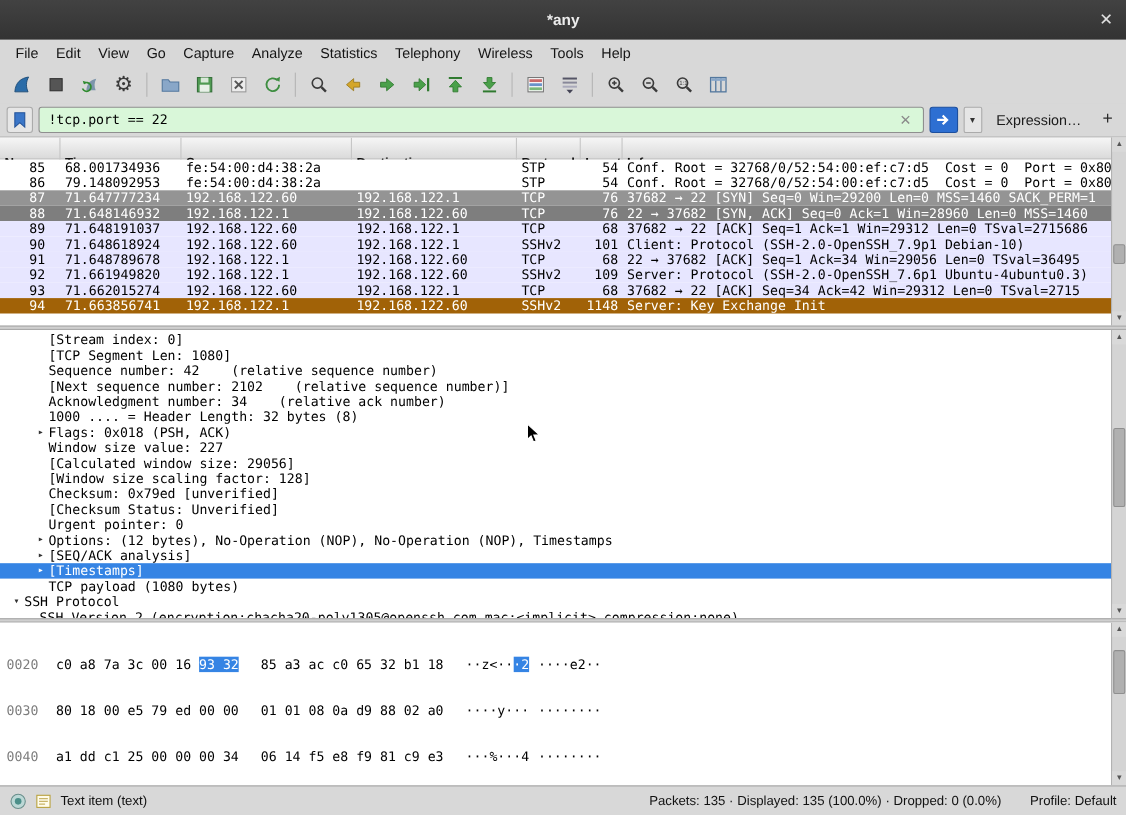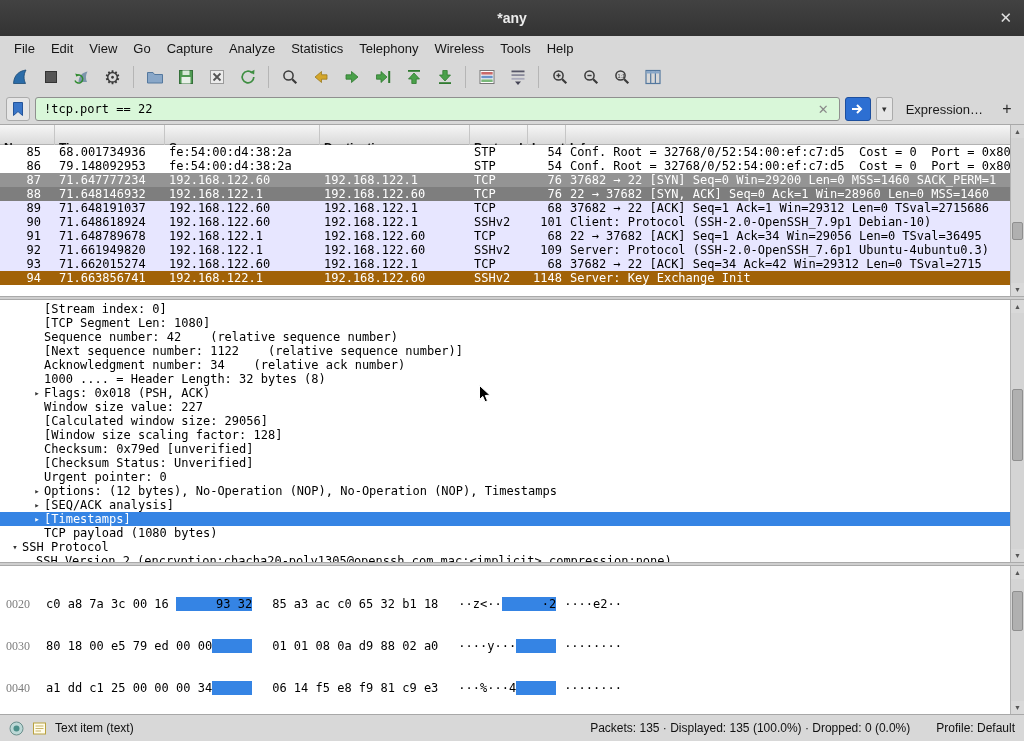--- a/index.html
+++ b/index.html
@@ -74,24 +74,24 @@
   .pl-child { padding-left:30px; }
   .pl-root  { padding-left:8px; }
   .pl-sub   { padding-left:22px; }
   .dline.selected { background:#3584e4; color:#fff; }
   .dline.selected .exp { color:#fff; }
 
   
   .bytes-section { height:148px; flex:none; display:flex; background:#fff; overflow:hidden; }
   .bytes-main { flex:1; overflow:hidden; font-family:"DejaVu Sans Mono","Liberation Mono",monospace; font-size:12px; color:#000; padding:3px 0 0 6px; white-space:pre; }
   .hrow { height:14px; line-height:14px; }
-  .off { color:#7d7d7d; margin-right:16px;font-family:Liberation Serif, serif; }
+  .off { color:#7d7d7d; margin-right:16px; }
   .hg { margin-right:20px; }
   .ag { margin-right:8px; }
-  .hsel { background:#3584e4; color:#000000;padding-left:40px; }
+  .hsel { background:#3584e4; color:#ffffff; }
 
   
   .statusbar { height:27px; flex:none; display:flex; align-items:center; padding:0 9px; gap:8px; font-size:12px; color:#111; background:#d8d8d8; border-top:1px solid #a8a8a8; }
   .sb-spacer { flex:1; }
   .profile { margin-left:18px; }
 
   .cursor { position:absolute; left:478px; top:384px; z-index:50; }
 </style>
 </head>
 <body>
@@ -308,21 +308,21 @@
     </div>
   </div>
 
   <div class="splitter"></div>
 
   <div class="details-section">
     <div class="details-main">
       <div class="dline pl-child"><span class="exp"></span><span>[Stream index: 0]</span></div>
       <div class="dline pl-child"><span class="exp"></span><span>[TCP Segment Len: 1080]</span></div>
       <div class="dline pl-child"><span class="exp"></span><span>Sequence number: 42    (relative sequence number)</span></div>
-      <div class="dline pl-child"><span class="exp"></span><span>[Next sequence number: 1122    (relative sequence number)]</span></div>
+      <div class="dline pl-child"><span class="exp"></span><span>[Next sequence number: 2102    (relative sequence number)]</span></div>
       <div class="dline pl-child"><span class="exp"></span><span>Acknowledgment number: 34    (relative ack number)</span></div>
       <div class="dline pl-child"><span class="exp"></span><span>1000 .... = Header Length: 32 bytes (8)</span></div>
       <div class="dline pl-child"><span class="exp">▸</span><span>Flags: 0x018 (PSH, ACK)</span></div>
       <div class="dline pl-child"><span class="exp"></span><span>Window size value: 227</span></div>
       <div class="dline pl-child"><span class="exp"></span><span>[Calculated window size: 29056]</span></div>
       <div class="dline pl-child"><span class="exp"></span><span>[Window size scaling factor: 128]</span></div>
       <div class="dline pl-child"><span class="exp"></span><span>Checksum: 0x79ed [unverified]</span></div>
       <div class="dline pl-child"><span class="exp"></span><span>[Checksum Status: Unverified]</span></div>
       <div class="dline pl-child"><span class="exp"></span><span>Urgent pointer: 0</span></div>
       <div class="dline pl-child"><span class="exp">▸</span><span>Options: (12 bytes), No-Operation (NOP), No-Operation (NOP), Timestamps</span></div>

